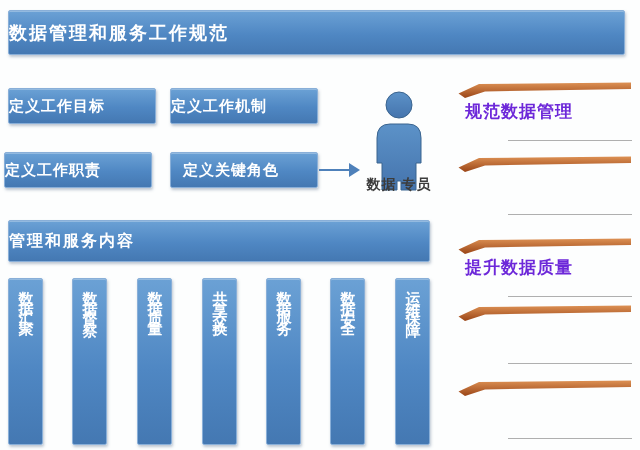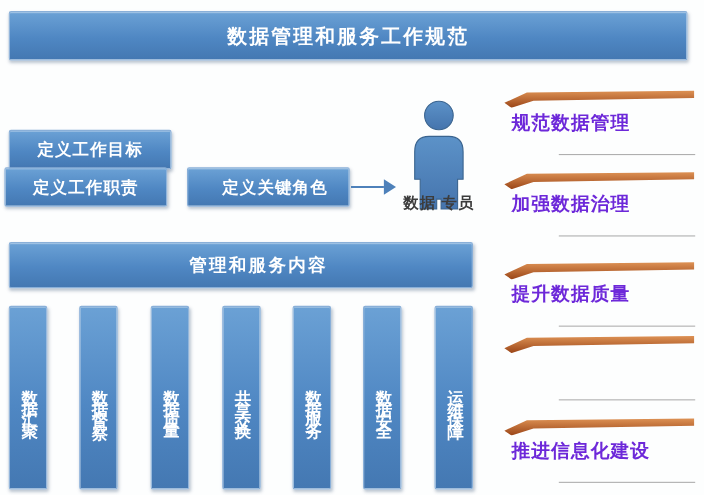--- a/index.html
+++ b/index.html
@@ -7,26 +7,26 @@
     position:relative;width:640px;height:450px;background:#fdfefe;overflow:hidden;
     font-family:"Liberation Sans","DejaVu Sans",sans-serif;
   }
   .bluebox{
     position:absolute;
     background:linear-gradient(180deg,#6ba1d5 0%,#4f87c3 55%,#4478b2 100%);
     border:1px solid #89afd8;
     border-radius:2px;
     box-shadow:1px 2px 3px rgba(110,130,155,.45), inset 0 1px 0 rgba(255,255,255,.28);
     color:#ffffff;
-    display:flex;align-items:center;justify-content:center;
+    display:flex;align-items:center;justify-content:flex-start;
     font-weight:bold;
     box-sizing:border-box;
   }
   .top-banner{left:8px;top:10px;width:617px;height:45px;font-size:18px;letter-spacing:2px;}
-  .mid-banner{left:8px;top:220px;width:422px;height:42px;font-size:16px;letter-spacing:2px;padding-left:32px;}
+  .mid-banner{left:8px;top:220px;width:422px;height:42px;font-size:16px;letter-spacing:2px;}
   .def-box{width:148px;height:36px;font-size:15px;letter-spacing:1px;}
   .vbar{
     top:278px;width:35px;height:167px;font-size:15px;
     writing-mode:vertical-rl;text-orientation:upright;letter-spacing:10px;
   }
   .person-label{
     position:absolute;left:347px;top:176px;width:104px;
     text-align:center;font-size:14px;color:#3c3c3c;font-weight:bold;letter-spacing:1px;
   }
   .goal-item{position:absolute;left:455px;width:177px;height:62px;}
@@ -55,22 +55,25 @@
         <stop offset="0" stop-color="#5c92c8"></stop>
         <stop offset="1" stop-color="#4574ad"></stop>
       </linearGradient>
     </defs>
   </svg>
 
   <div class="bluebox top-banner">
     <span>数据管理和服务工作规范</span>
   </div>
 
-  <div class="bluebox def-box" style="left:8px;top:88px;margin-top:30px;">
+  <div class="bluebox def-box" style="left:8px;top:88px;">
     <span>定义工作目标</span>
+  </div>
+  <div class="bluebox def-box" style="left:170px;top:88px;">
+    <span>定义工作机制</span>
   </div>
   <div class="bluebox def-box" style="left:4px;top:152px;">
     <span>定义工作职责</span>
   </div>
   <div class="bluebox def-box" style="left:170px;top:152px;padding-left:12px;">
     <span>定义关键角色</span>
   </div>
 
   <svg class="svg-abs" style="left:319px;top:161px;" width="42" height="18" viewBox="0 0 42 18">
     <line x1="0" y1="9" x2="30" y2="9" stroke="#4e81ba" stroke-width="2"></line>
@@ -114,21 +117,20 @@
       <path d="M176 2.5 L176 9 L30 11.5 L10 18 L3.5 13.5 L24 4 Z" fill="url(#swooshGrad)"></path>
     </svg>
     <div class="goal-text">规范数据管理</div>
     <div class="goal-line"></div>
   </div>
 
   <div class="goal-item" style="top:154px;">
     <svg class="goal-swoosh" viewBox="0 0 177 18">
       <path d="M176 2.5 L176 9 L30 11.5 L10 18 L3.5 13.5 L24 4 Z" fill="url(#swooshGrad)"></path>
     </svg>
-    <div class="goal-text">加强数据治理</div>
     <div class="goal-line"></div>
   </div>
 
   <div class="goal-item" style="top:236px;">
     <svg class="goal-swoosh" viewBox="0 0 177 18">
       <path d="M176 2.5 L176 9 L30 11.5 L10 18 L3.5 13.5 L24 4 Z" fill="url(#swooshGrad)"></path>
     </svg>
     <div class="goal-text">提升数据质量</div>
     <div class="goal-line"></div>
   </div>
@@ -137,17 +139,16 @@
     <svg class="goal-swoosh" viewBox="0 0 177 18">
       <path d="M176 2.5 L176 9 L30 11.5 L10 18 L3.5 13.5 L24 4 Z" fill="url(#swooshGrad)"></path>
     </svg>
     <div class="goal-line"></div>
   </div>
 
   <div class="goal-item" style="top:378px;">
     <svg class="goal-swoosh" viewBox="0 0 177 18">
       <path d="M176 2.5 L176 9 L30 11.5 L10 18 L3.5 13.5 L24 4 Z" fill="url(#swooshGrad)"></path>
     </svg>
-    <div class="goal-text">推进信息化建设</div>
     <div class="goal-line"></div>
   </div>
 
 </div>
 
 </body></html>

